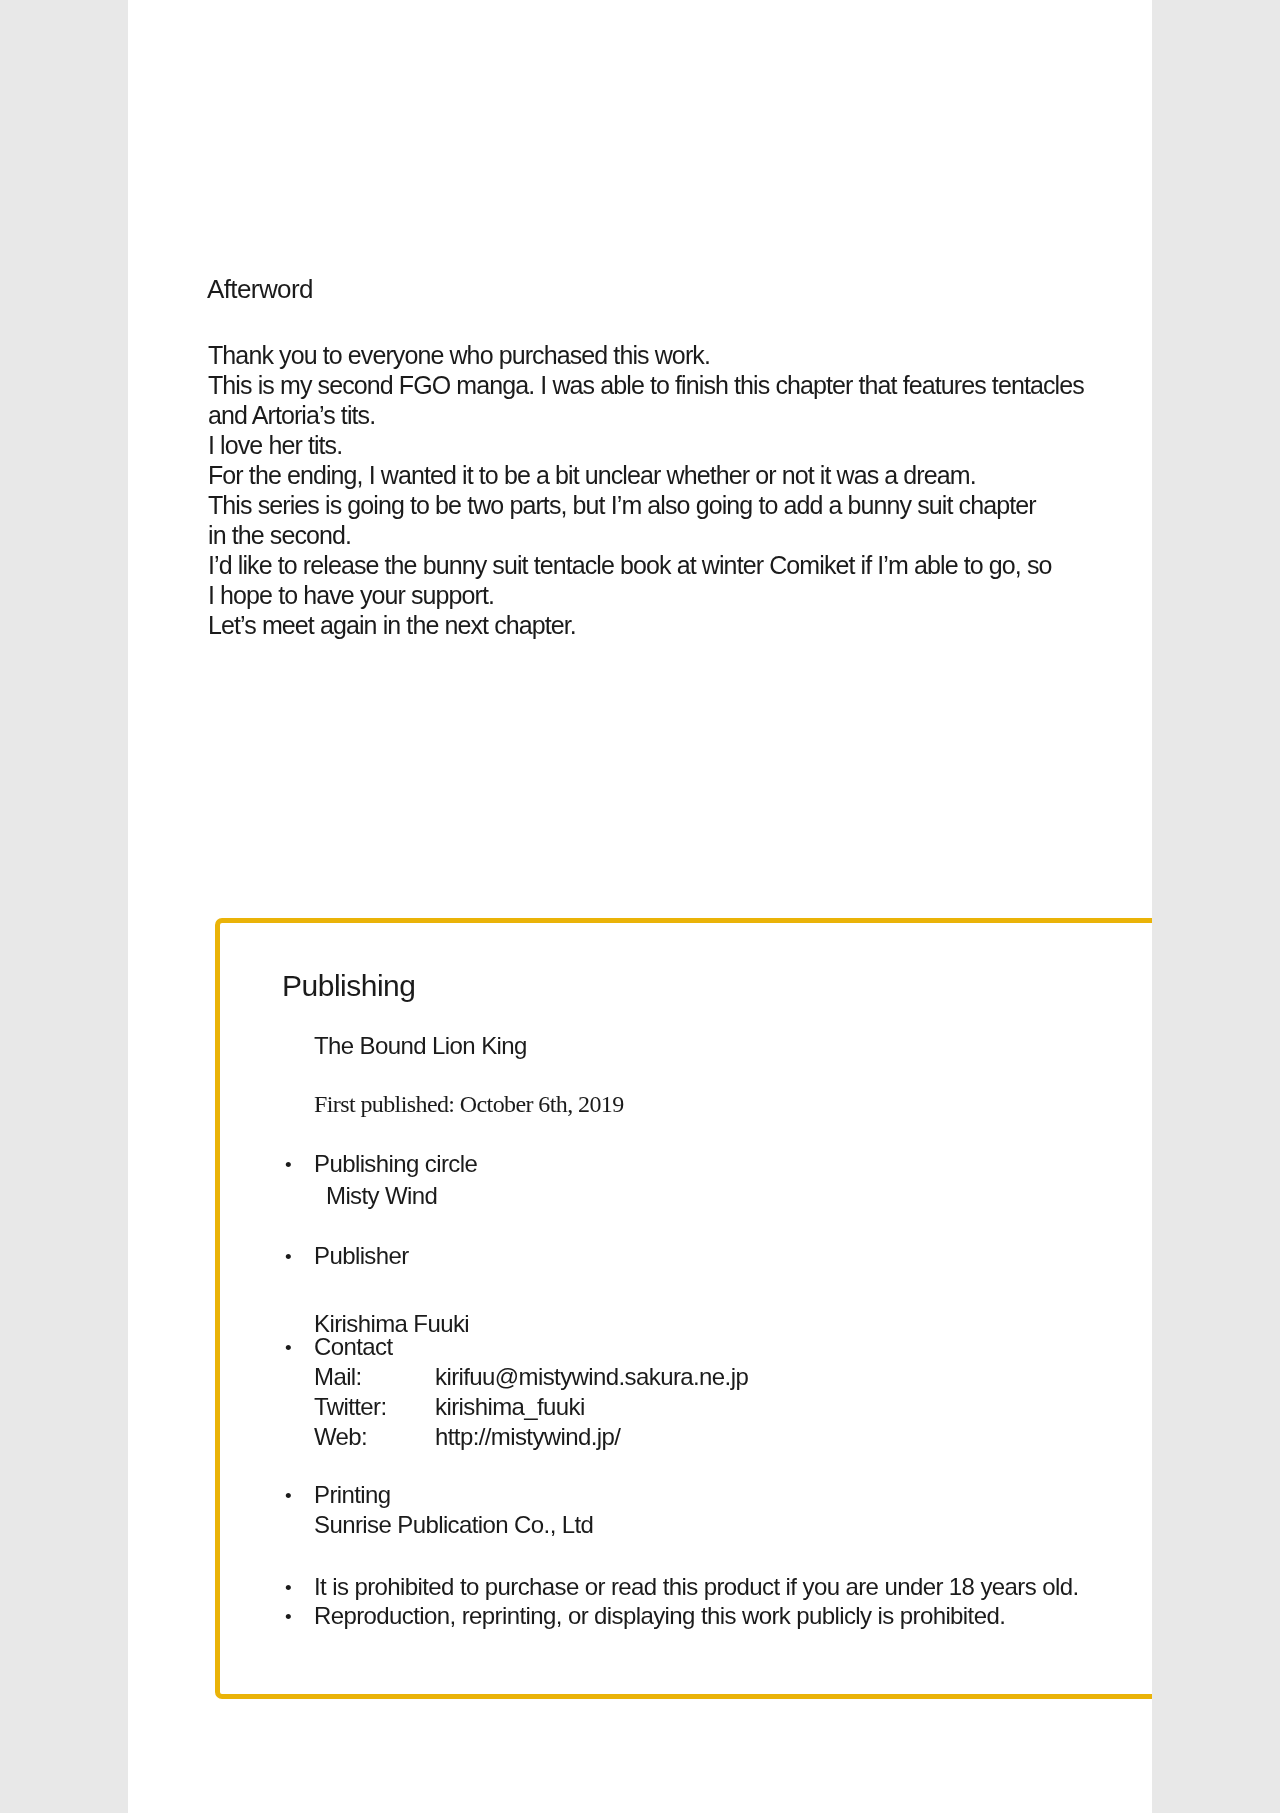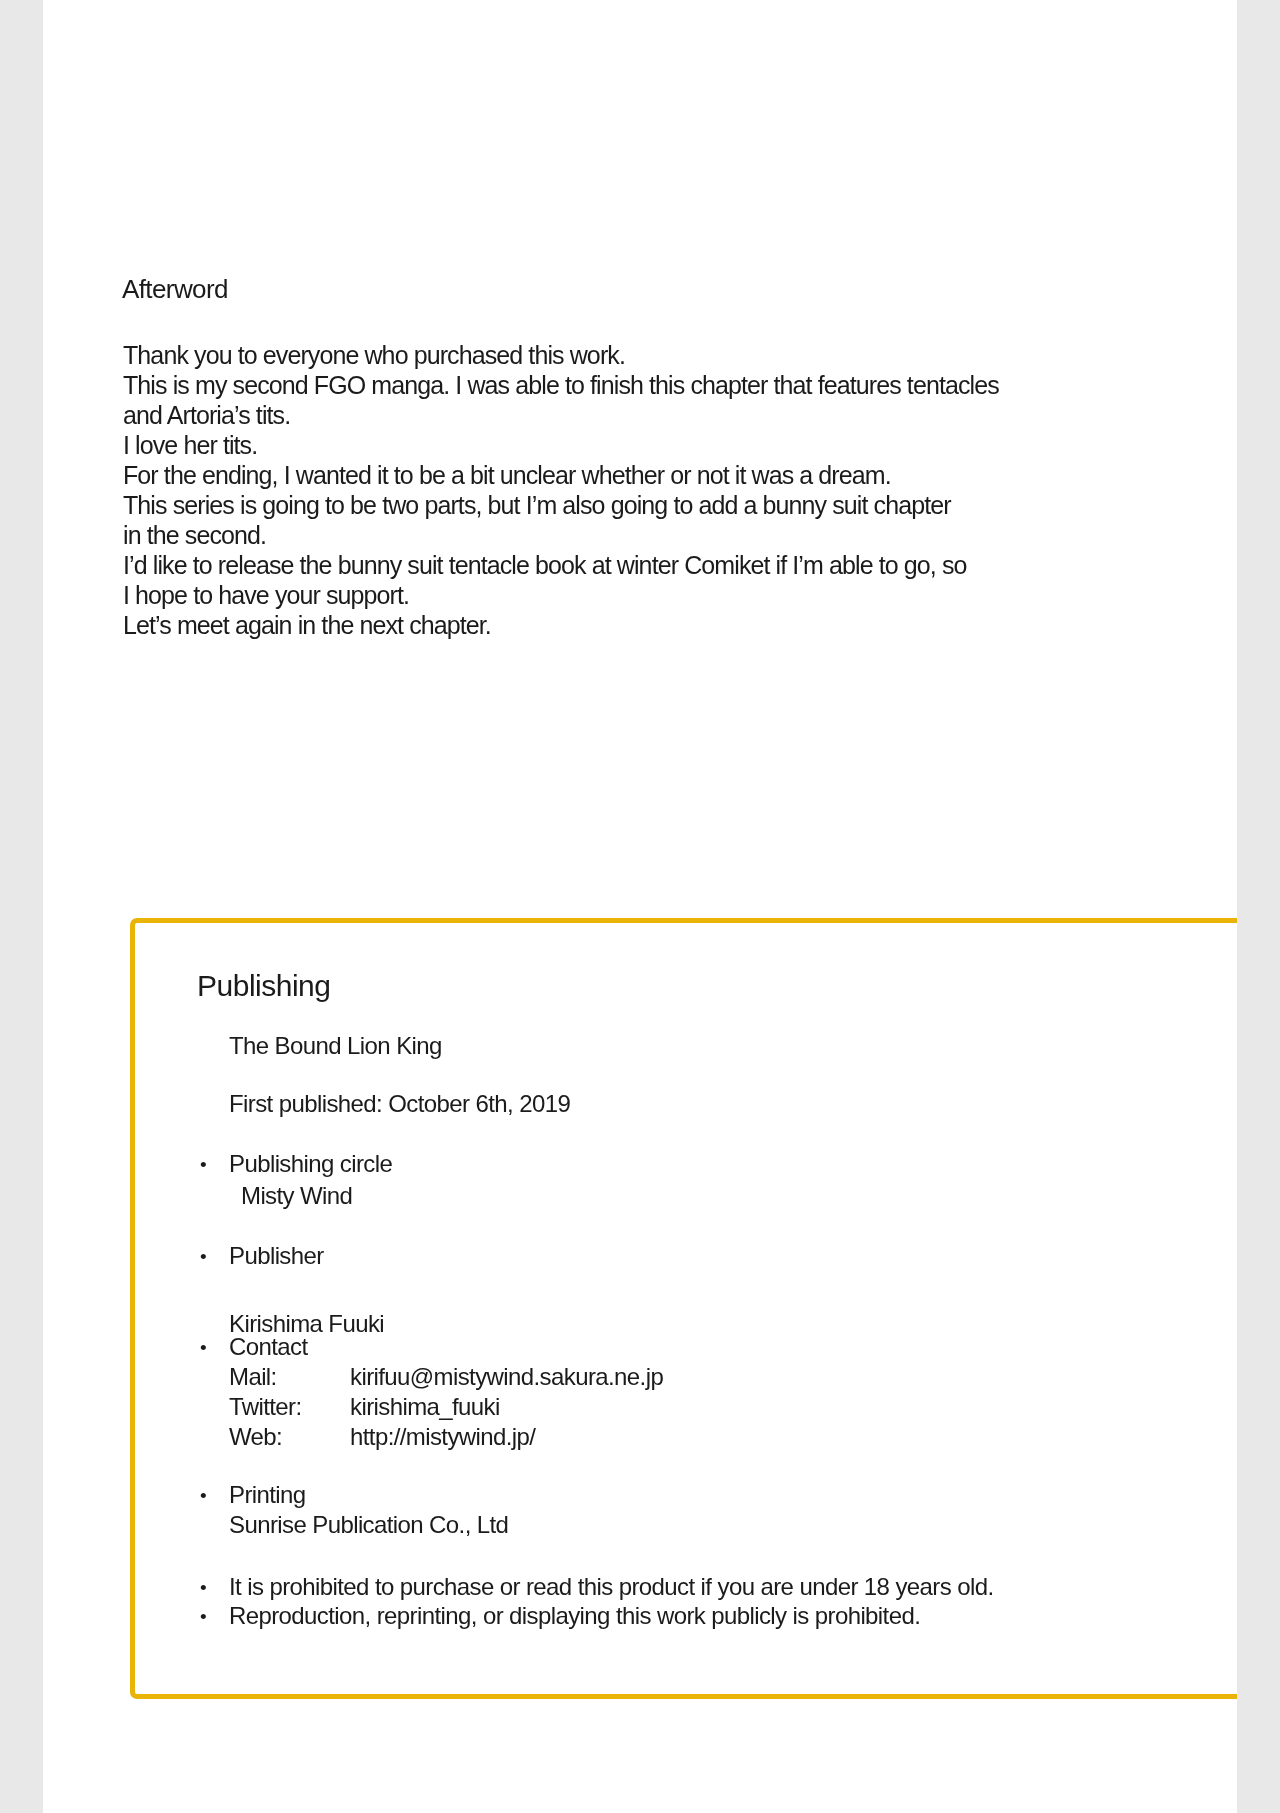--- a/index.html
+++ b/index.html
@@ -1,19 +1,19 @@
 <!DOCTYPE html>
 <html><head>
 <meta charset="utf-8">
 <style>
   html, body { margin: 0; padding: 0; }
   body { background: #e8e8e8; }
   .page {
     position: relative;
-    width: 1194px;
+    width: 1024px;
     height: 1813px;
     margin: 0 auto;
     background: #ffffff;
     font-family: "Liberation Sans", sans-serif;
     color: #1b1b1b;
     overflow: hidden;
   }
   .abs { position: absolute; white-space: nowrap; }
 
   
@@ -77,21 +77,21 @@
     <div class="tline">I hope to have your support.</div>
     <div class="tline">Let’s meet again in the next chapter.</div>
   </div>
 
   <div class="pub-box">
 
     <div class="abs pub-heading">Publishing</div>
 
     <div class="abs" style="left:94px; top:108px;">The Bound Lion King</div>
 
-    <div class="abs" style="left:94px; top:166px;">First published: October 6th, 2019</div>
+    <div class="abs" style="left:94px; top:166px;font-family:Liberation Serif, serif;">First published: October 6th, 2019</div>
 
     <div class="abs bullet" style="left:58px; top:227px;">•</div>
     <div class="abs" style="left:94px; top:226px;">Publishing circle</div>
     <div class="abs" style="left:106px; top:258px;">Misty Wind</div>
 
     <div class="abs bullet" style="left:58px; top:319px;">•</div>
     <div class="abs" style="left:94px; top:318px;">Publisher</div>
     <div class="abs" style="left:94px; top:348px;margin-top:38px;">Kirishima Fuuki</div>
 
     <div class="abs bullet" style="left:58px; top:410px;">•</div>

